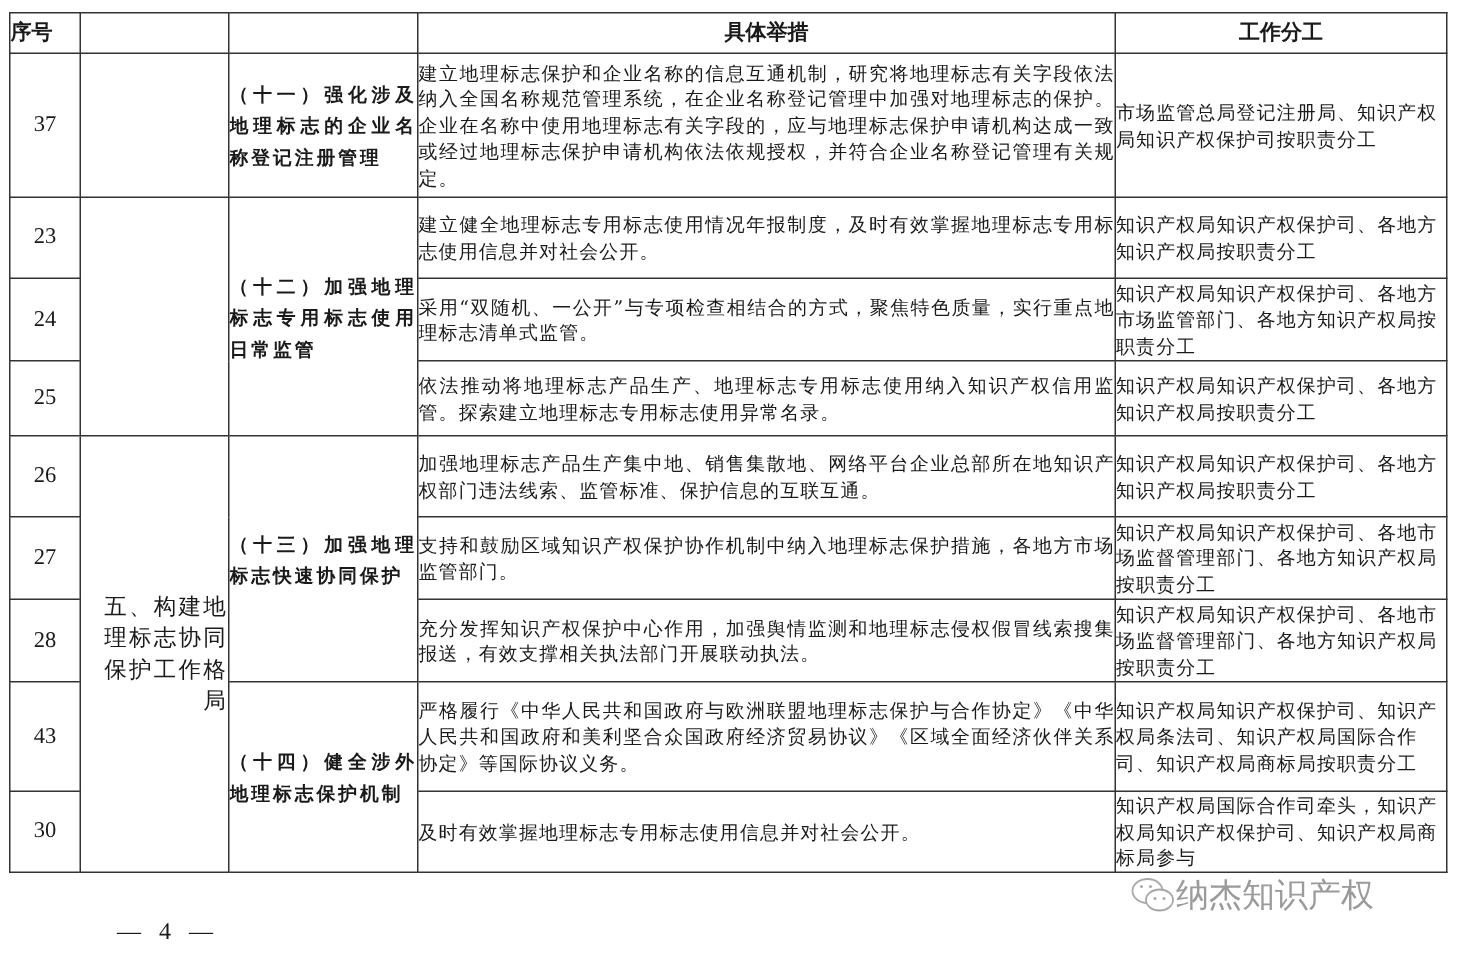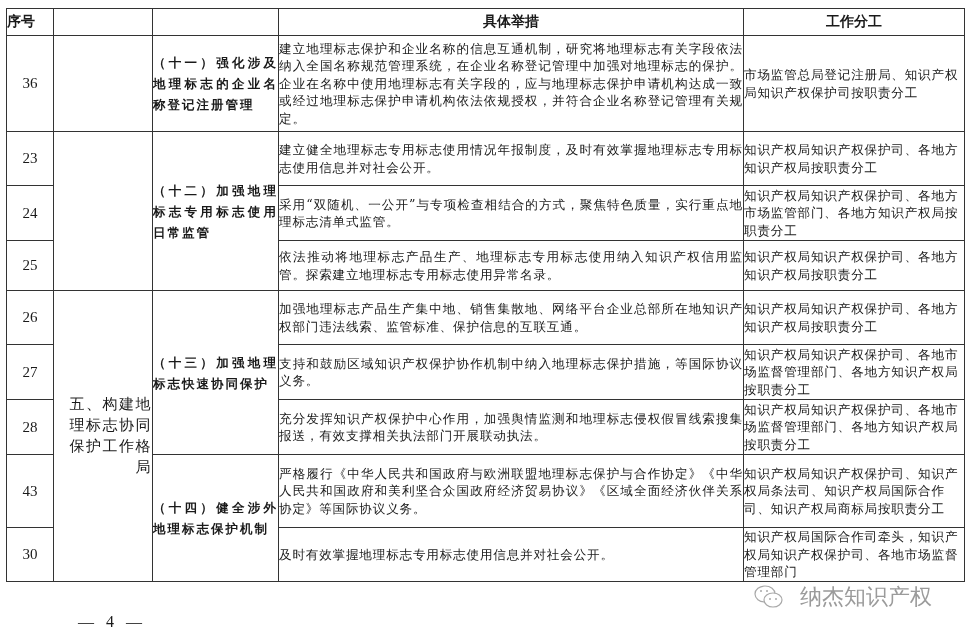--- a/index.html
+++ b/index.html
@@ -69,21 +69,21 @@
     }
     td.duty.center { vertical-align: middle; }
     .footer-page {
       position: absolute; left: 78px; top: 613px;
       font-family: "Liberation Serif", serif;
       font-size: 16px;
       letter-spacing: 4px;
     }
     .watermark {
       position: absolute; left: 754px; top: 582px;
-      display: flex; align-items: center; gap: 16px;
+      display: flex; align-items: center; gap: 0;
       color: #8a8a8a;
       font-family: "DejaVu Sans", sans-serif;
       font-size: 22px;
       opacity: 0.85;
     }
     .watermark svg { display: block; }
   </style>
 </head>
 <body>
 
@@ -100,21 +100,21 @@
       <th class="seq">序号</th>
       <th></th>
       <th></th>
       <th>具体举措</th>
       <th>工作分工</th>
     </tr>
   </thead>
   <tbody>
 
     <tr style="height:96px">
-      <td class="num">36</td>
+      <td class="num">37</td>
       <td class="area"></td>
       <td class="sub">（十一）强化涉及地理标志的企业名称登记注册管理</td>
       <td class="measure">建立地理标志保护和企业名称的信息互通机制，研究将地理标志有关字段依法纳入全国名称规范管理系统，在企业名称登记管理中加强对地理标志的保护。企业在名称中使用地理标志有关字段的，应与地理标志保护申请机构达成一致或经过地理标志保护申请机构依法依规授权，并符合企业名称登记管理有关规定。</td>
       <td class="duty center">市场监管总局登记注册局、知识产权局知识产权保护司按职责分工</td>
     </tr>
 
     <tr style="height:54px">
       <td class="num">23</td>
       <td class="area" rowspan="3"></td>
       <td class="sub" rowspan="3">（十二）加强地理标志专用标志使用日常监管</td>
@@ -134,38 +134,38 @@
 
     <tr style="height:54px">
       <td class="num">26</td>
       <td class="area" rowspan="5">五、构建地理标志协同保护工作格局</td>
       <td class="sub" rowspan="3">（十三）加强地理标志快速协同保护</td>
       <td class="measure">加强地理标志产品生产集中地、销售集散地、网络平台企业总部所在地知识产权部门违法线索、监管标准、保护信息的互联互通。</td>
       <td class="duty">知识产权局知识产权保护司、各地方知识产权局按职责分工</td>
     </tr>
     <tr style="height:55px">
       <td class="num">27</td>
-      <td class="measure">支持和鼓励区域知识产权保护协作机制中纳入地理标志保护措施，等国际协议义务。</td>
+      <td class="measure">支持和鼓励区域知识产权保护协作机制中纳入地理标志保护措施，各地方市场监管部门。</td>
       <td class="duty">知识产权局知识产权保护司、各地市场监督管理部门、各地方知识产权局按职责分工</td>
     </tr>
     <tr style="height:55px">
       <td class="num">28</td>
       <td class="measure">充分发挥知识产权保护中心作用，加强舆情监测和地理标志侵权假冒线索搜集报送，有效支撑相关执法部门开展联动执法。</td>
       <td class="duty">知识产权局知识产权保护司、各地市场监督管理部门、各地方知识产权局按职责分工</td>
     </tr>
     <tr style="height:73px">
       <td class="num">43</td>
       <td class="sub" rowspan="2">（十四）健全涉外地理标志保护机制</td>
       <td class="measure">严格履行《中华人民共和国政府与欧洲联盟地理标志保护与合作协定》《中华人民共和国政府和美利坚合众国政府经济贸易协议》《区域全面经济伙伴关系协定》等国际协议义务。</td>
       <td class="duty">知识产权局知识产权保护司、知识产权局条法司、知识产权局国际合作司、知识产权局商标局按职责分工</td>
     </tr>
     <tr style="height:54px">
       <td class="num">30</td>
       <td class="measure">及时有效掌握地理标志专用标志使用信息并对社会公开。</td>
-      <td class="duty">知识产权局国际合作司牵头，知识产权局知识产权保护司、各地市场监督管理部门</td>
+      <td class="duty">知识产权局国际合作司牵头，知识产权局知识产权保护司、知识产权局商标局参与</td>
     </tr>
   </tbody>
 </table>
 
 <div class="footer-page">— 4 —</div>
 
 <div class="watermark">
   <span>
     <svg width="30" height="24" viewBox="0 0 30 24">
       <ellipse cx="11" cy="9" rx="10" ry="8" fill="none" stroke="#9a9a9a" stroke-width="1.2"></ellipse>

